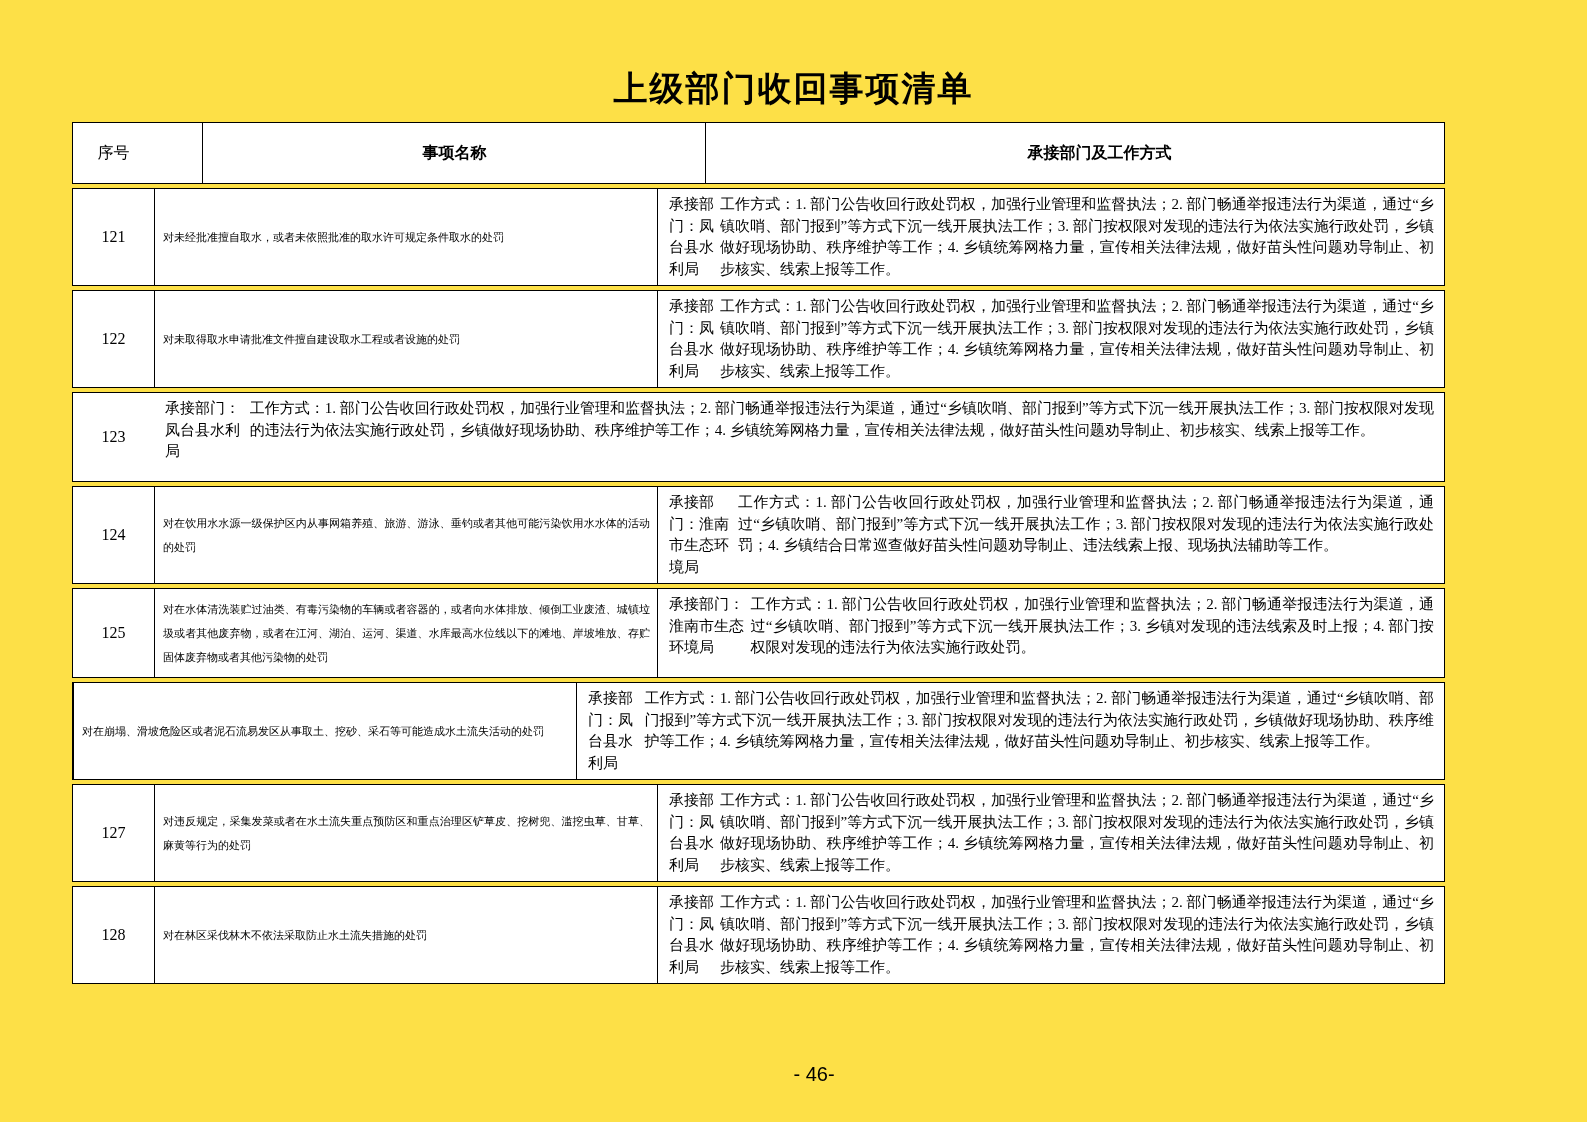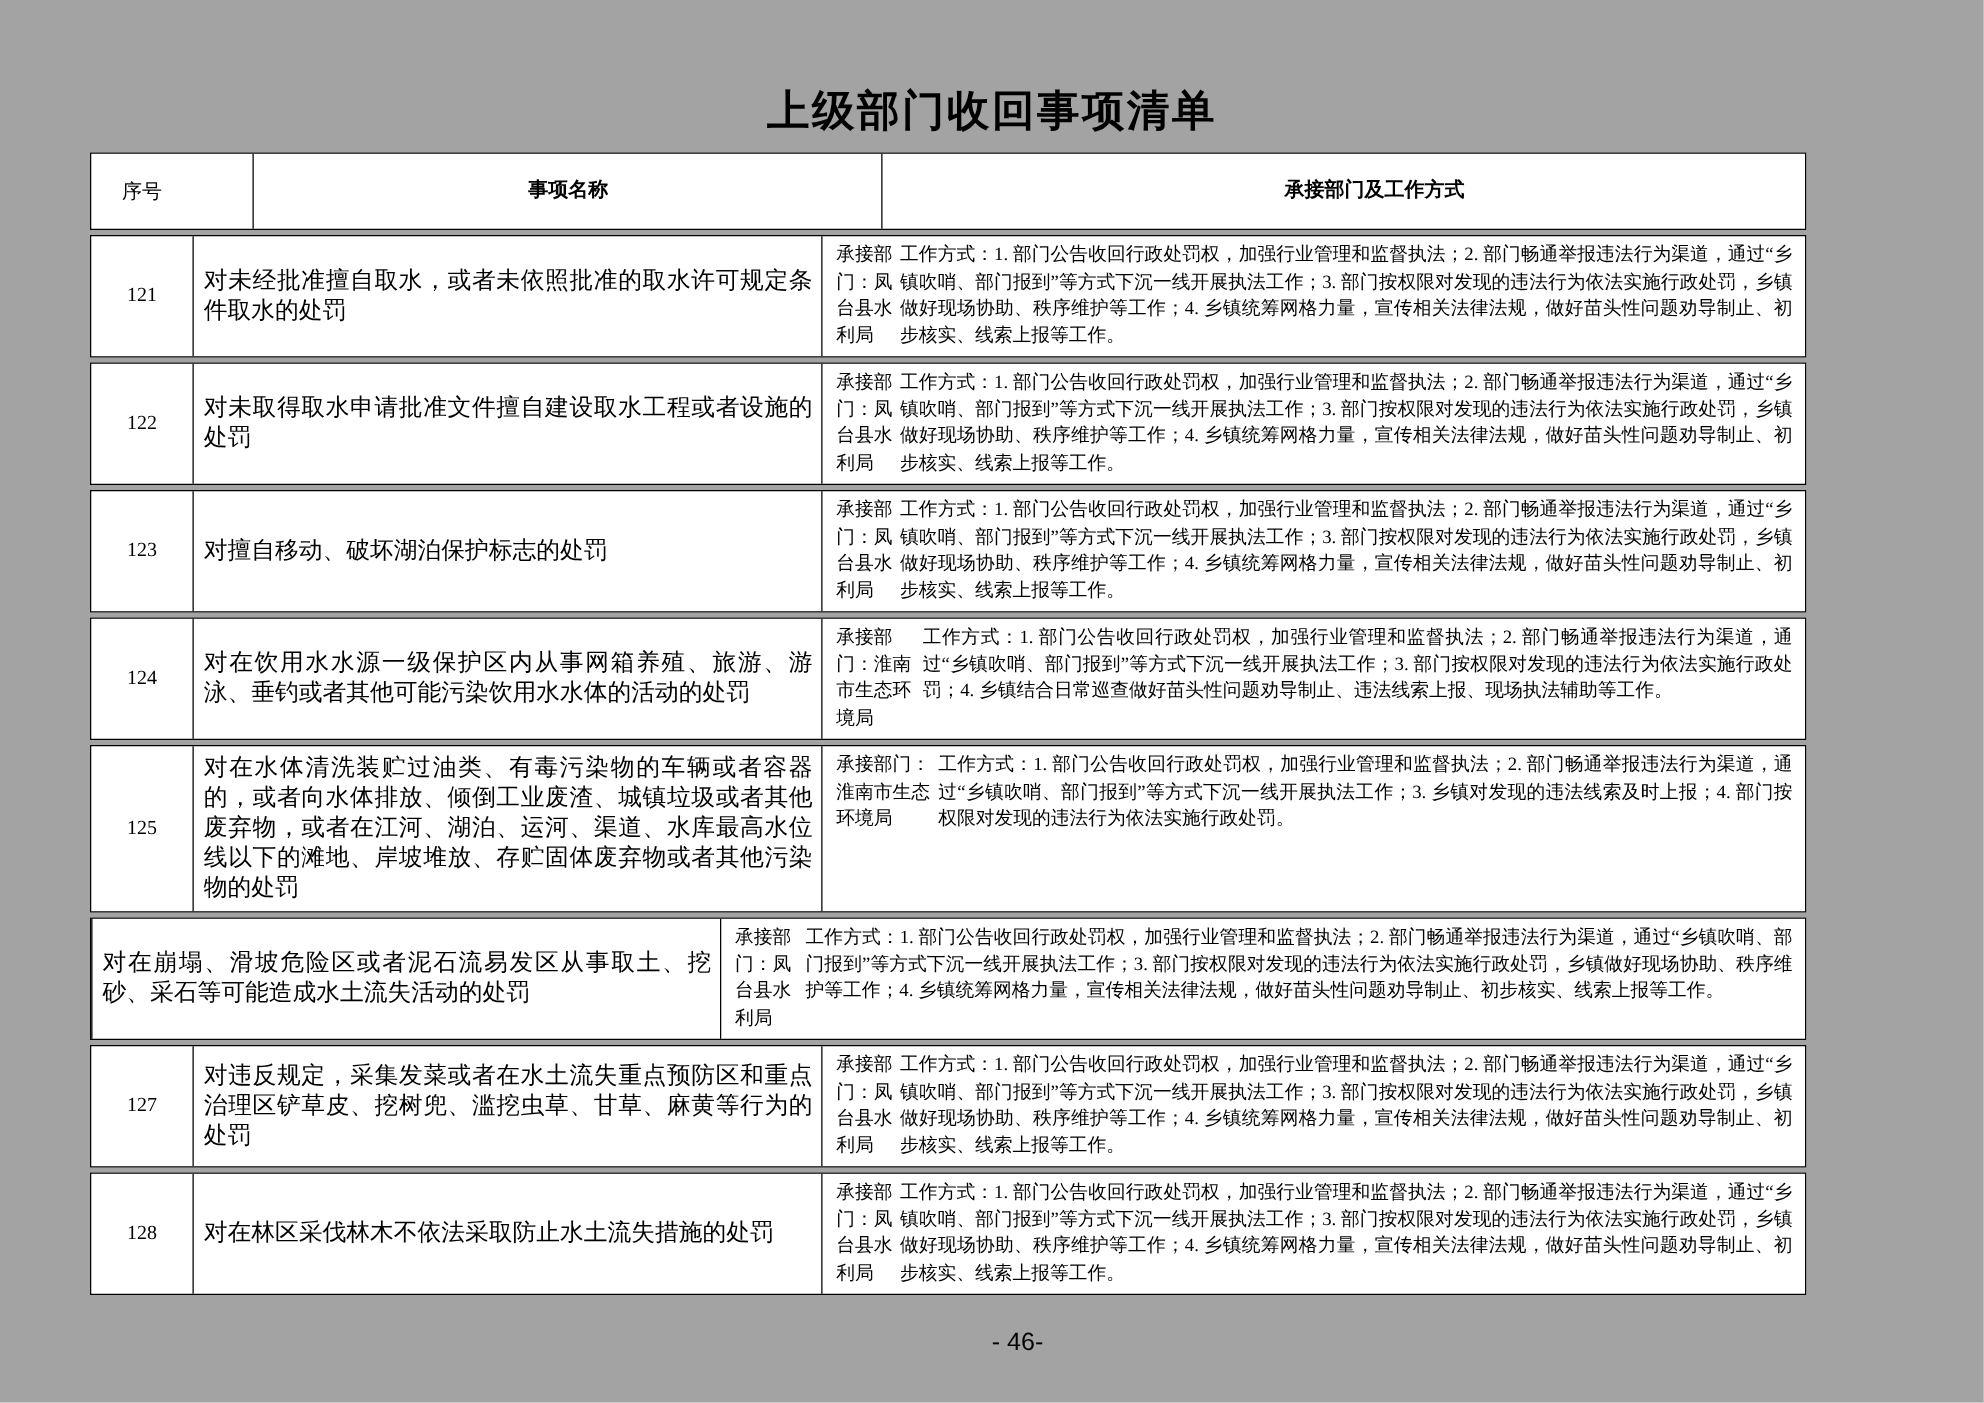--- a/index.html
+++ b/index.html
@@ -1,20 +1,20 @@
 <!DOCTYPE html>
 <html><head>
 <meta charset="utf-8">
 <style>
   * { margin:0; padding:0; box-sizing:border-box; }
   html,body { background:#e8e8e8; }
   .page {
     position:relative;
     width:1587px; height:1122px;
-    background:#a3a3a3;
+    background:#fde047;
     font-family:"Liberation Serif","DejaVu Serif",serif;
     color:#000;
     overflow:hidden;
     margin:0 auto;
   }
   .doc-title {
     position:absolute;
     top:66px; left:0; right:0;
     text-align:center;
     font-size:34px;
@@ -41,21 +41,21 @@
     flex:0 0 81px;
     display:flex; align-items:center; justify-content:center;
     font-size:16px;
   }
   .col-item {
     flex:0 0 504px;
     border-left:1px solid #000;
     border-right:1px solid #000;
     display:flex; align-items:center;
     padding:6px 7px 6px 8px;
-    font-size:19px;
+    font-size:11px;
     line-height:24px;
     text-align:justify;
   }
   .col-dept {
     flex:1 1 auto;
     display:flex; flex-direction:row; justify-content:center;
     padding:5px 10px 5px 11px;
     font-size:15px;
     line-height:21.5px;
   }
@@ -108,21 +108,20 @@
     <div class="col col-no">122</div>
     <div class="col col-item">对未取得取水申请批准文件擅自建设取水工程或者设施的处罚</div>
     <div class="col col-dept">
       <div class="dept-line">承接部门：凤台县水利局</div>
       <div class="method-text">工作方式：1. 部门公告收回行政处罚权，加强行业管理和监督执法；2. 部门畅通举报违法行为渠道，通过“乡镇吹哨、部门报到”等方式下沉一线开展执法工作；3. 部门按权限对发现的违法行为依法实施行政处罚，乡镇做好现场协助、秩序维护等工作；4. 乡镇统筹网格力量，宣传相关法律法规，做好苗头性问题劝导制止、初步核实、线索上报等工作。</div>
     </div>
   </div>
 
   <div class="trow data-row">
     <div class="col col-no">123</div>
-    <div class="col col-item">对擅自移动、破坏湖泊保护标志的处罚</div>
     <div class="col col-dept">
       <div class="dept-line">承接部门：凤台县水利局</div>
       <div class="method-text">工作方式：1. 部门公告收回行政处罚权，加强行业管理和监督执法；2. 部门畅通举报违法行为渠道，通过“乡镇吹哨、部门报到”等方式下沉一线开展执法工作；3. 部门按权限对发现的违法行为依法实施行政处罚，乡镇做好现场协助、秩序维护等工作；4. 乡镇统筹网格力量，宣传相关法律法规，做好苗头性问题劝导制止、初步核实、线索上报等工作。</div>
     </div>
   </div>
 
   <div class="trow data-row">
     <div class="col col-no">124</div>
     <div class="col col-item">对在饮用水水源一级保护区内从事网箱养殖、旅游、游泳、垂钓或者其他可能污染饮用水水体的活动的处罚</div>
     <div class="col col-dept">

